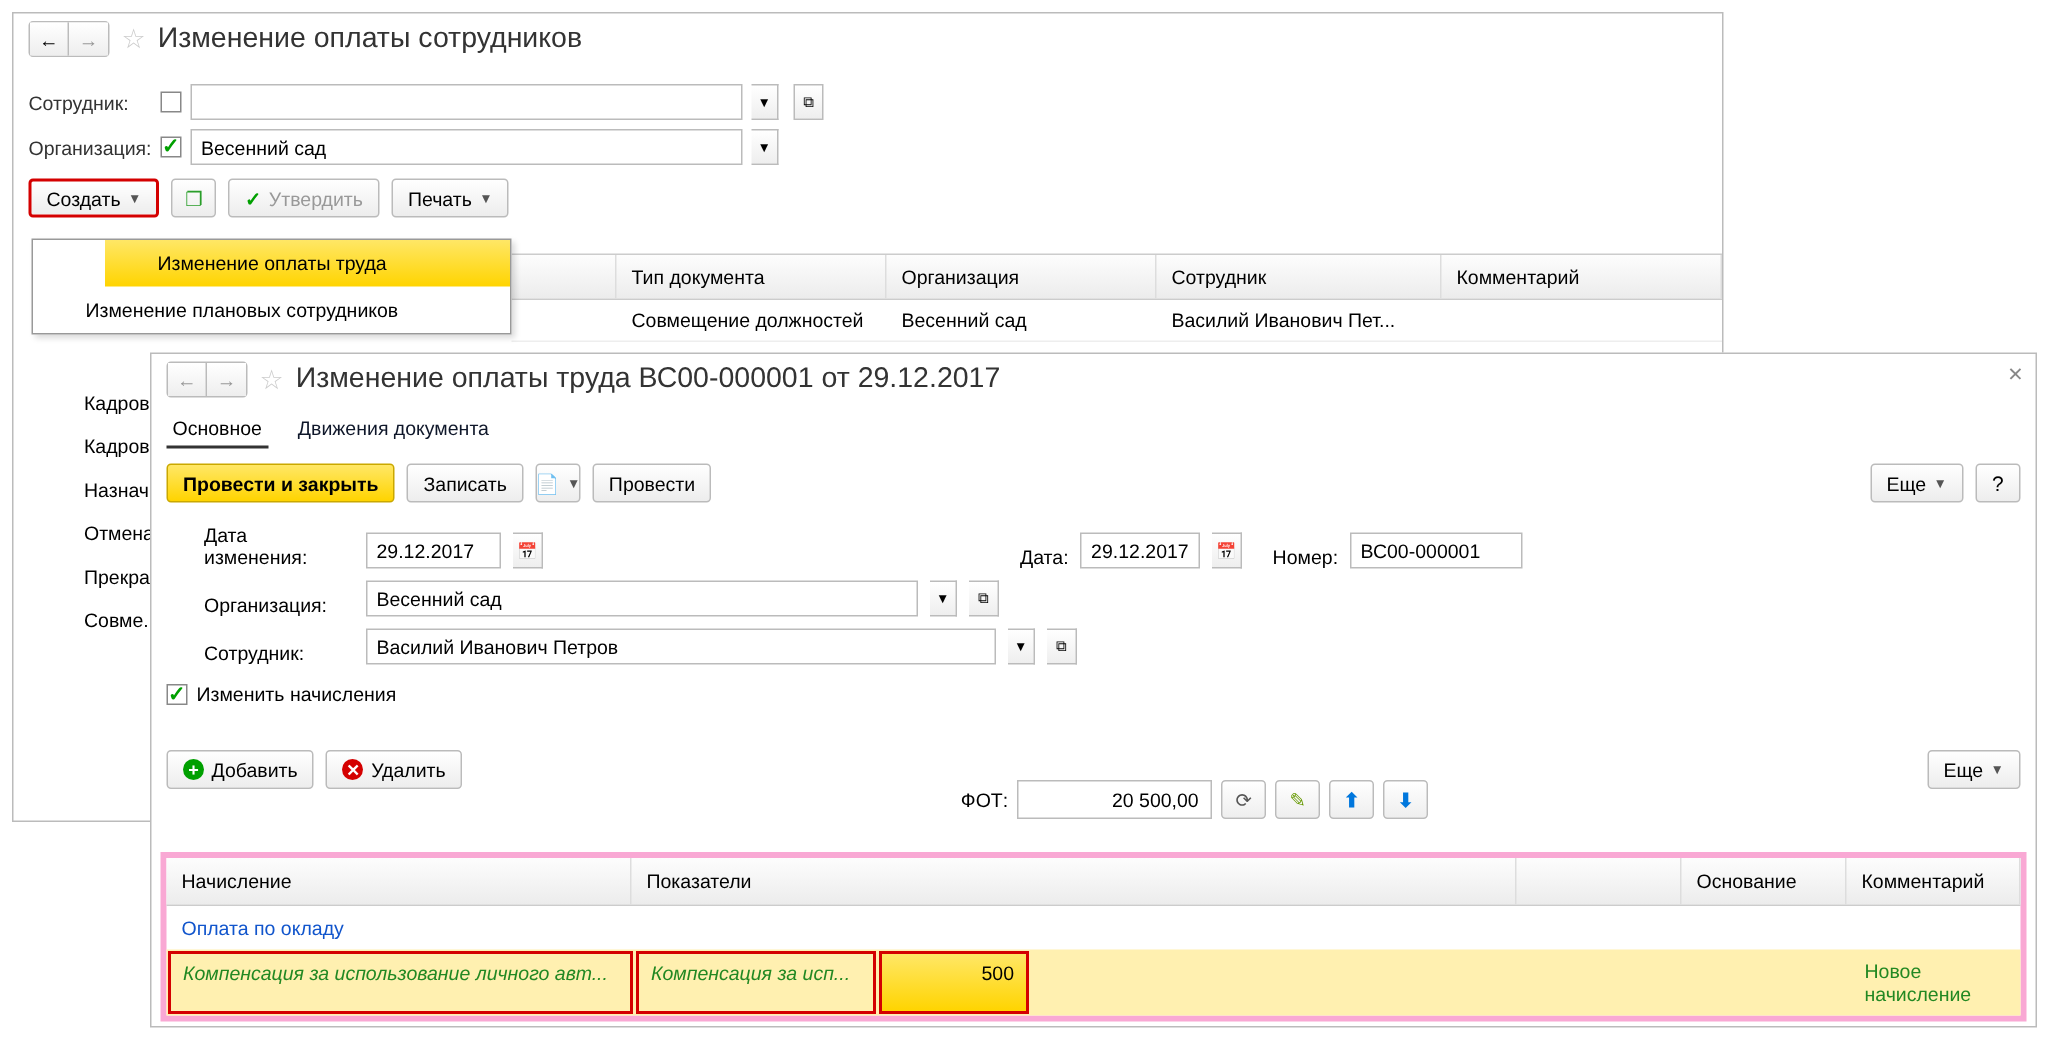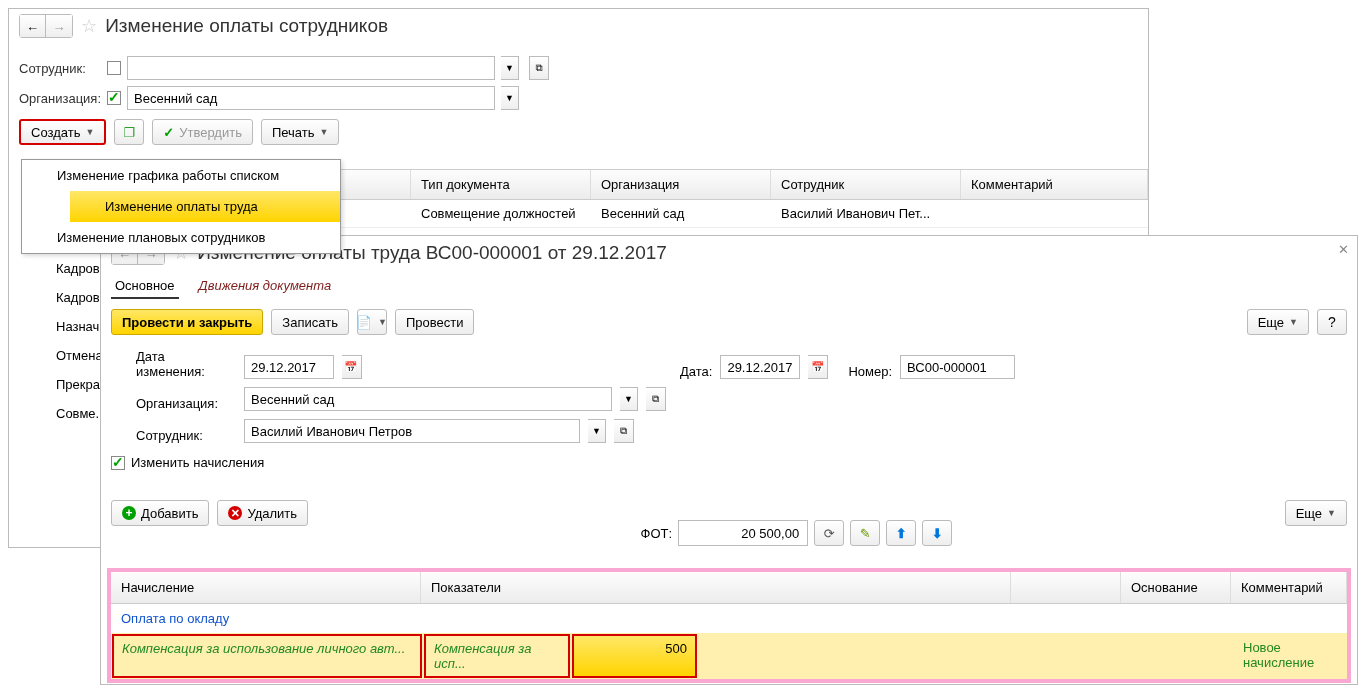--- a/index.html
+++ b/index.html
@@ -33,21 +33,21 @@
 .menu-item.selected { background: linear-gradient(#ffe766,#ffd400); margin-left: 48px; }
 .grid-header { display: flex; background: linear-gradient(#fdfdfd,#ececec); border-top: 1px solid #ccc; border-bottom: 1px solid #ccc; }
 .grid-header > div { padding: 7px 10px; border-right: 1px solid #ddd; }
 .grid-row { display: flex; border-bottom: 1px solid #eee; }
 .grid-row > div { padding: 6px 10px; }
 .truncated-list { position: absolute; left: 12px; top: 245px; }
 .truncated-list > div { padding: 7px 35px 7px 35px; }
 .tabs { display: flex; gap: 16px; padding: 4px 10px; }
 .tab { padding: 4px 4px; cursor: pointer; }
 .tab.active { border-bottom: 2px solid #333; }
-.tab.link { color: #7f1d1d; font-style: italic; }
+.tab.link { color: #0f172a; }
 .inner-toolbar { display: flex; align-items: center; padding: 6px 10px; gap: 8px; }
 .field-grid { padding: 4px 10px; }
 .field-row { display: flex; align-items: flex-end; gap: 8px; padding: 4px 0; margin-left: 25px; }
 .field-label { width: 100px; }
 .date-field { width: 90px; }
 .cal-btn { width: 20px; height: 24px; border: 1px solid #bbb; border-left: none; display: flex; align-items: center; justify-content: center; font-size: 11px; cursor: pointer; background: linear-gradient(#fff,#eee); }
 .check-wrap { display: flex; align-items: center; gap: 6px; padding: 4px 10px; }
 .act-row { display: flex; align-items: center; padding: 6px 10px; gap: 8px; }
 .plus-icon { width: 14px; height: 14px; border-radius: 50%; background: #00a000; color: #fff; display: flex; align-items: center; justify-content: center; font-size: 12px; font-weight: bold; }
 .del-icon { width: 14px; height: 14px; border-radius: 50%; background: #d40000; color: #fff; display: flex; align-items: center; justify-content: center; font-size: 11px; font-weight: bold; }
@@ -124,21 +124,20 @@
       <span style="color:#00a000;font-weight:bold;">✓</span>
       <span class="disabled-text">Утвердить</span>
     </div>
     <div class="btn">
       <span>Печать</span>
         <span class="chev">▼</span>
     </div>
   </div>
 
   <div class="menu-popup">
-    <div class="menu-item">Изменение графика работы списком</div>
     <div class="menu-item selected">Изменение оплаты труда</div>
     <div class="menu-item">Изменение плановых сотрудников</div>
   </div>
 
   <div class="truncated-list">
     <div>Кадров...</div>
     <div>Кадров...</div>
     <div>Назнач...</div>
     <div>Отмена...</div>
     <div>Прекра...</div>
@@ -225,21 +224,21 @@
       <span class="field-label">Организация:</span>
       <div class="input-box" style="width:368px;">
           <span>Весенний сад</span>
         </div>
       <div class="dropdown-btn">▼</div>
       <div class="open-btn" style="margin-left:0;border-left:none;">⧉</div>
     </div>
 
     <div class="field-row">
       <span class="field-label">Сотрудник:</span>
-      <div class="input-box" style="width:336px;">
+      <div class="input-box" style="width:420px;">
           <span>Василий Иванович Петров</span>
         </div>
       <div class="dropdown-btn">▼</div>
       <div class="open-btn" style="margin-left:0;border-left:none;">⧉</div>
     </div>
   </div>
 
   <div class="check-wrap">
     <span class="checkbox checked"></span>
     <span>Изменить начисления</span>
@@ -289,21 +288,21 @@
     </div>
     <div class="inner-row">
       <div class="col-calc link-blue">Оплата по окладу</div>
       <div class="col-gap1"></div>
       <div class="col-base"></div>
       <div class="col-comment"></div>
     </div>
     <div class="inner-row hl-row">
       <div class="col-calc boxed green-text">Компенсация за использование личного авт...</div>
       <div class="col-ind" style="padding:0;">
-        <div class="col-ind-name boxed green-text" style="width:146px;">Компенсация за исп...</div>
-        <div class="col-ind-val boxed value" style="width:125px;">500</div>
+        <div class="col-ind-name boxed green-text" style="width:160px;">Компенсация за исп...</div>
+        <div class="col-ind-val boxed value" style="width:100px;">500</div>
       </div>
       <div class="col-gap1"></div>
       <div class="col-base"></div>
       <div class="col-comment green-plain">Новое начисление</div>
     </div>
   </div>
 </div>
 
 </body></html>

